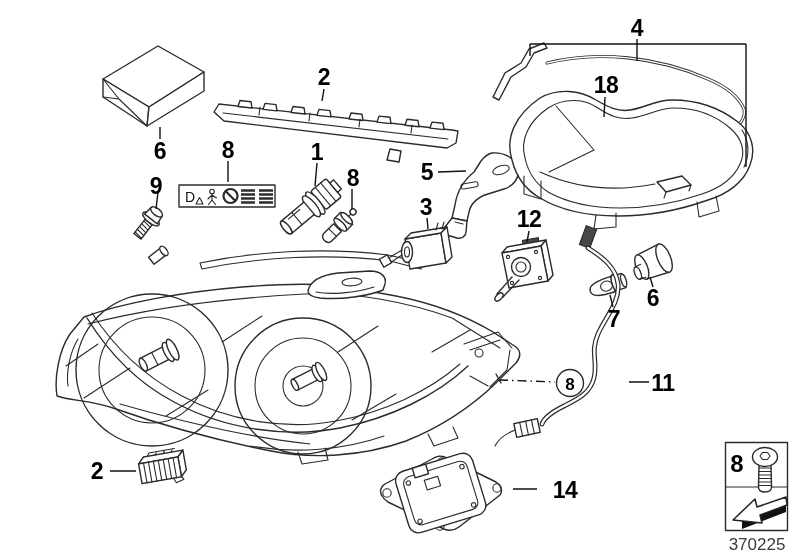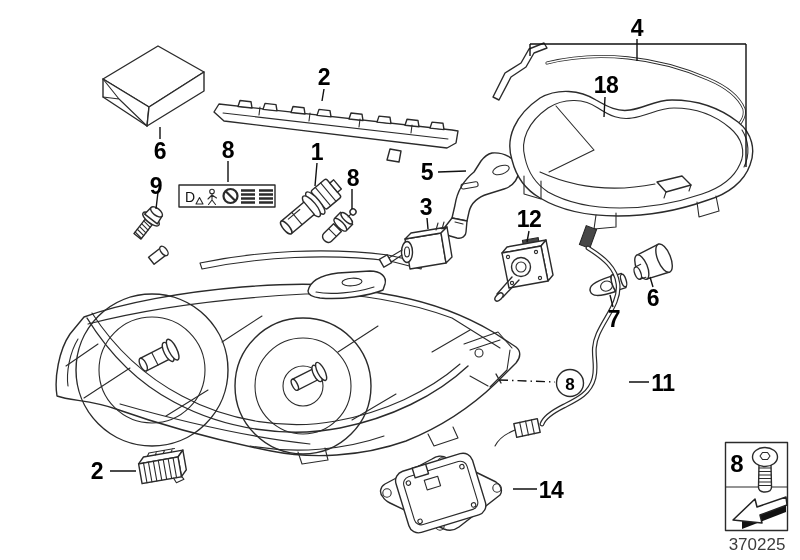--- a/index.html
+++ b/index.html
@@ -286,15 +286,15 @@
 <div class="callout" style="left:317px;top:152px">1</div>
 <div class="callout" style="left:353px;top:178px">8</div>
 <div class="callout" style="left:427px;top:172px">5</div>
 <div class="callout" style="left:426px;top:207px">3</div>
 <div class="callout" style="left:529px;top:219px">12</div>
 <div class="callout" style="left:637px;top:28px">4</div>
 <div class="callout" style="left:606px;top:85px">18</div>
 <div class="callout" style="left:653px;top:298px">6</div>
 <div class="callout" style="left:614px;top:319px">7</div>
 <div class="callout" style="left:663px;top:383px">11</div>
-<div class="callout" style="left:551px;top:490px">14</div>
+<div class="callout" style="left:565px;top:490px">14</div>
 <div class="callout" style="left:97px;top:471px">2</div>
 </div>
 
 </body></html>

